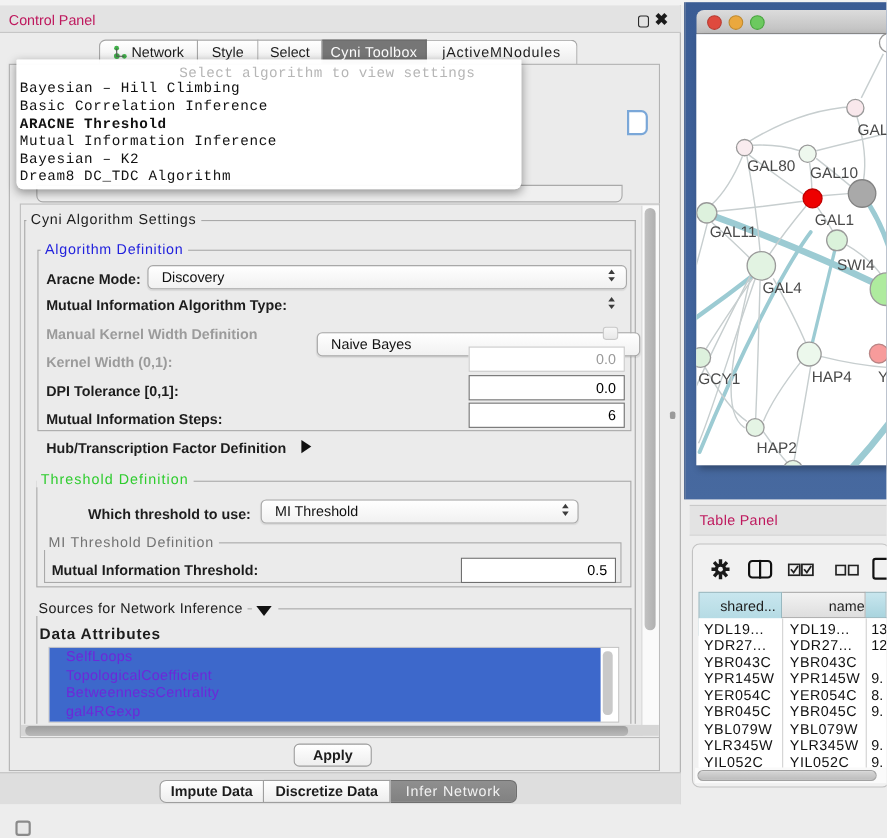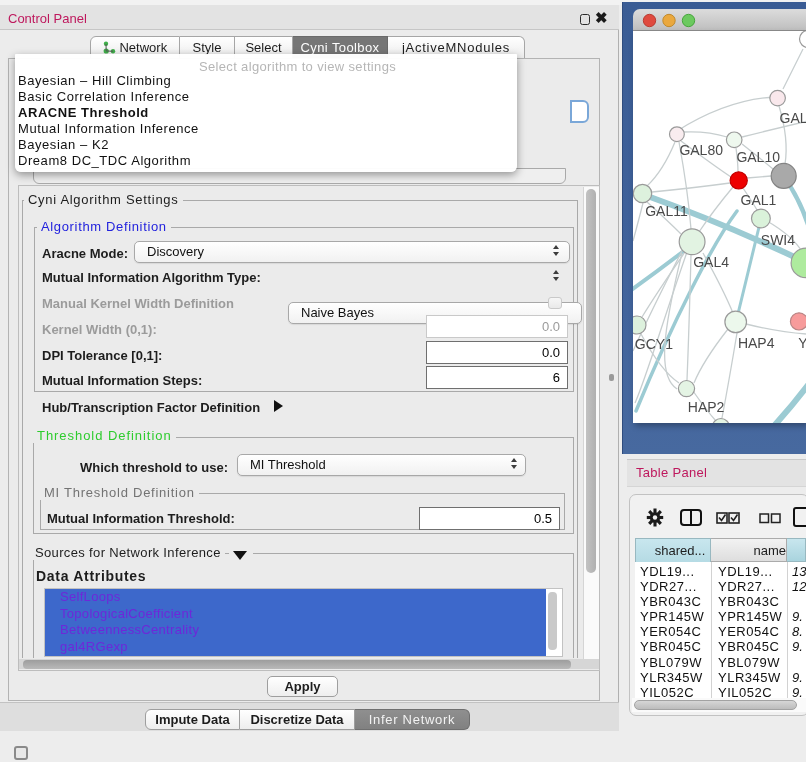--- a/index.html
+++ b/index.html
@@ -112,21 +112,21 @@
 
 <div class="abs" style="left:0;top:702px;width:619px;height:29px;background:#dedede;border-top:1px solid #c2c2c2;"></div>
 <div id="bottabs" class="abs" style="left:145px;top:709px;height:21px;white-space:nowrap;font-size:13px;font-weight:bold;">
   <div style="display:inline-block;vertical-align:top;height:21px;line-height:20px;background:linear-gradient(#ffffff,#ededed);border:1px solid #9e9e9e;border-radius:6px 0 0 6px;width:95px;text-align:center;color:#1d1d1d;">Impute Data</div><div style="display:inline-block;vertical-align:top;height:21px;line-height:20px;background:linear-gradient(#ffffff,#ededed);border:1px solid #9e9e9e;border-left:none;width:115px;text-align:center;color:#1d1d1d;">Discretize Data</div><div style="display:inline-block;vertical-align:top;height:21px;line-height:20px;background:linear-gradient(#8f8f8f,#818181);border:1px solid #6f6f6f;border-left:none;border-radius:0 6px 6px 0;width:115px;text-align:center;color:#f2f2f2;font-weight:normal;letter-spacing:0.7px;">Infer Network</div>
 </div>
 
 <div class="abs" style="left:14px;top:746px;width:14px;height:14px;border:2px solid #8a8a8a;border-radius:3px;background:#e8e8e8;"></div>
 
 <div class="abs" style="left:33px;top:168px;width:533px;height:16px;border:1px solid #a9a9a9;border-radius:0 0 6px 6px;background:#efefef;"></div>
 <div class="abs" style="left:570px;top:100px;width:19px;height:23px;border:2px solid #7aa7d8;border-radius:0 6px 6px 0;background:#fff;"></div>
-<div id="popup" class="abs" style="left:15px;top:54px;width:502px;height:118px;background:rgba(255,255,255,0.97);border-radius:1px 1px 6px 6px;box-shadow:0 3px 9px rgba(0,0,0,0.38);">
+<div id="popup" class="abs" style="left:15px;top:54px;width:459px;height:118px;background:rgba(255,255,255,0.97);border-radius:1px 1px 6px 6px;box-shadow:0 3px 9px rgba(0,0,0,0.38);font-family:Liberation Mono, monospace;">
   <div style="position:absolute;left:0;top:5px;width:565px;text-align:center;font-size:13px;color:#b6b6b6;letter-spacing:0.35px;">Select algorithm to view settings</div>
   <div style="position:absolute;left:3px;top:19px;font-size:13px;color:#111;line-height:16px;letter-spacing:0.55px;">Bayesian – Hill Climbing<br>Basic Correlation Inference<br><b>ARACNE Threshold</b><br>Mutual Information Inference<br>Bayesian – K2<br>Dream8 DC_TDC Algorithm</div>
 </div>
 
 <div class="abs" style="left:609px;top:374px;width:5px;height:7px;background:#9a9a9a;border-radius:2px;"></div>
 
 <div class="abs" style="left:622px;top:2px;width:184px;height:452px;background:linear-gradient(#3a5c94,#40629b 55%,#47699f);border-left:1px solid #2f4c7e;"></div>
 <div class="abs" style="left:633px;top:9px;width:173px;height:22px;background:linear-gradient(#dcdcdc,#bfbfbf);border-bottom:1px solid #8e8e8e;border-radius:7px 0 0 0;"></div>
 <svg class="abs" style="left:641px;top:13px;" width="56" height="15" viewBox="0 0 56 15">
   <circle cx="8.5" cy="7.5" r="6.2" fill="#df4a3e" stroke="#b83c32" stroke-width="1"></circle>
@@ -246,17 +246,17 @@
 
 <div class="abs" style="left:635px;top:538px;width:76px;height:40px;background:linear-gradient(#c8e6ee,#a9d4de);border:1px solid #98b8c0;text-align:center;line-height:23px;font-size:13px;color:#1d1d1d;padding-left:14px;">shared...</div>
 <div class="abs" style="left:711px;top:538px;width:76px;height:24px;background:linear-gradient(#f2f2f2,#dedede);border:1px solid #ababab;border-left:none;text-align:right;line-height:23px;font-size:13px;color:#1d1d1d;padding-left:13px;">name</div>
 <div class="abs" style="left:787px;top:538px;width:19px;height:24px;background:linear-gradient(#c8e6ee,#a9d4de);border:1px solid #98b8c0;border-left:none;"></div>
 
 <div class="abs" style="left:635px;top:562px;width:171px;height:136px;background:#fff;overflow:hidden;">
   <div style="position:absolute;left:75.5px;top:0;width:1px;height:136px;background:#d2d2d2;"></div>
   <div style="position:absolute;left:151.5px;top:0;width:1px;height:136px;background:#d2d2d2;"></div>
   <div style="position:absolute;left:5px;top:2px;font-size:13px;color:#111;line-height:15.1px;letter-spacing:0.5px;">YDL19...<br>YDR27...<br>YBR043C<br>YPR145W<br>YER054C<br>YBR045C<br>YBL079W<br>YLR345W<br>YIL052C</div>
   <div style="position:absolute;left:83px;top:2px;font-size:13px;color:#111;line-height:15.1px;letter-spacing:0.5px;">YDL19...<br>YDR27...<br>YBR043C<br>YPR145W<br>YER054C<br>YBR045C<br>YBL079W<br>YLR345W<br>YIL052C</div>
-  <div style="position:absolute;left:157px;top:2px;font-size:13px;color:#111;line-height:15.1px;font-style:italic;">13<br>12<br>&nbsp;<br>9.<br>8.<br>9.<br>&nbsp;<br>9.<br>9.</div>
+  <div style="position:absolute;left:157px;top:2px;font-size:13px;color:#111;line-height:15.1px;">13<br>12<br>&nbsp;<br>9.<br>8.<br>9.<br>&nbsp;<br>9.<br>9.</div>
 </div>
 
 <div class="abs" style="left:632px;top:698px;width:174px;height:14px;background:#fafafa;"></div>
 <div class="abs" style="left:634px;top:700px;width:163px;height:10px;background:linear-gradient(#d6d6d6,#bcbcbc);border:1px solid #a2a2a2;border-radius:5px;"></div>
 
 </body></html>

